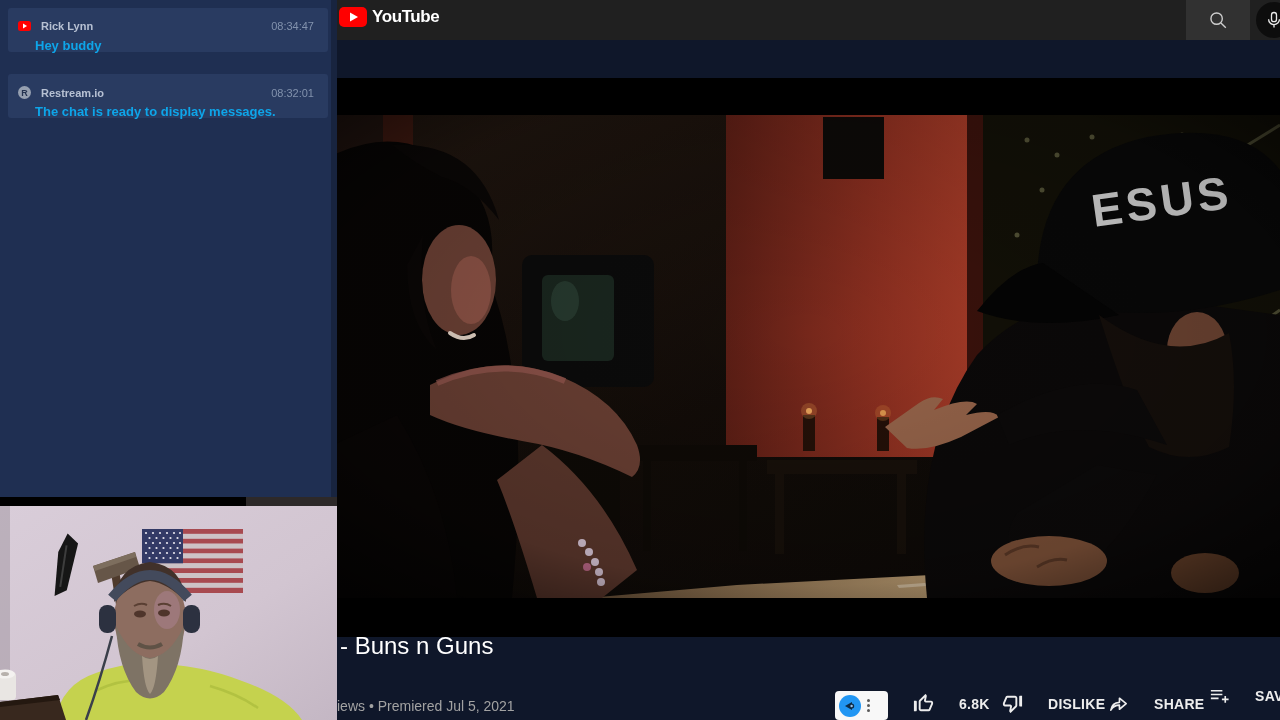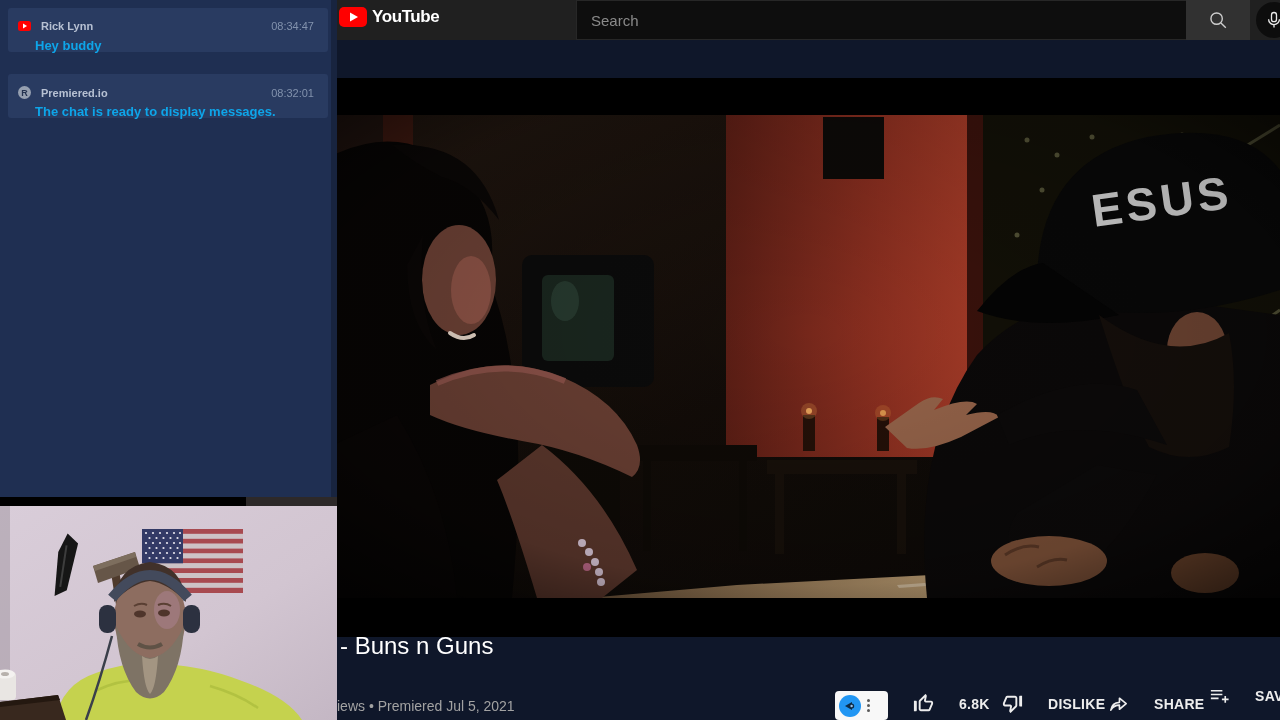--- a/index.html
+++ b/index.html
@@ -65,21 +65,20 @@
 
     <div class="abs yt-header">
       <div class="abs yt-logo">
         <svg width="28" height="20" viewBox="0 0 28 20">
           <rect x="0" y="0" width="28" height="20" rx="5" fill="#ff0000"></rect>
           <path d="M11 5.5 L19 10 L11 14.5 Z" fill="#ffffff"></path>
         </svg>
         <span class="yt-logo-word">YouTube</span>
       </div>
 
-      <input class="abs search-input" type="text" placeholder="Search" style="">
 
       <button class="abs search-btn">
         <svg width="22" height="22" viewBox="0 0 24 24">
           <circle cx="10.5" cy="10.5" r="6.2" fill="none" stroke="#cfcfcf" stroke-width="1.5"></circle>
           <line x1="15.2" y1="15.2" x2="20.5" y2="20.5" stroke="#cfcfcf" stroke-width="1.5"></line>
         </svg>
       </button>
 
       <button class="abs mic-btn">
         <svg width="20" height="20" viewBox="0 0 24 24">
@@ -275,21 +274,21 @@
         </svg>
         <span class="cc-name">Rick Lynn</span>
         <span class="cc-time">08:34:47</span>
       </div>
       <div class="cc-text">Hey buddy</div>
     </div>
 
     <div class="chat-card cc2">
       <div class="cc-row">
         <span class="badge-r">R</span>
-        <span class="cc-name">Premiered.io</span>
+        <span class="cc-name">Restream.io</span>
         <span class="cc-time">08:32:01</span>
       </div>
       <div class="cc-text">The chat is ready to display messages.</div>
     </div>
   </div>
 
   <div class="abs strip">
       <i></i>
     </div>
 

